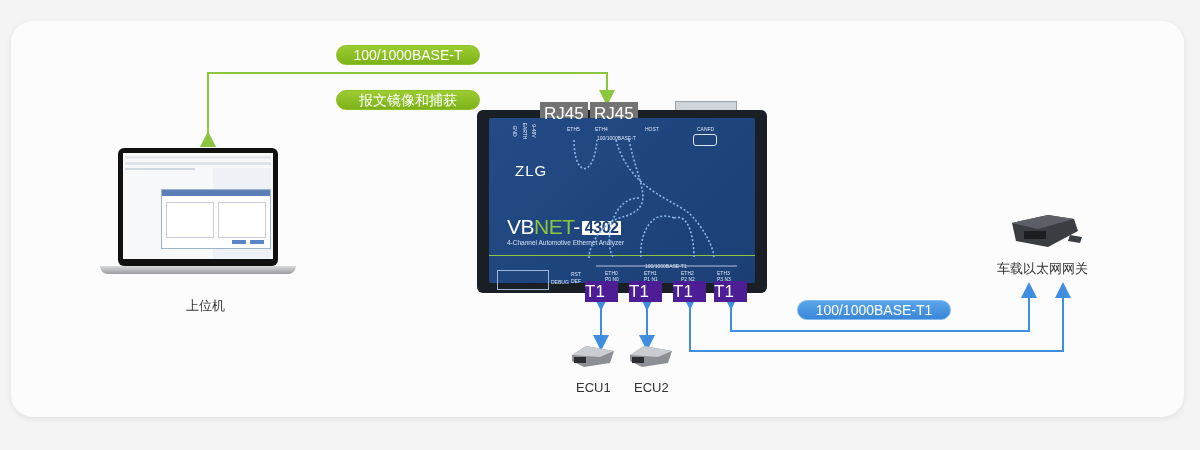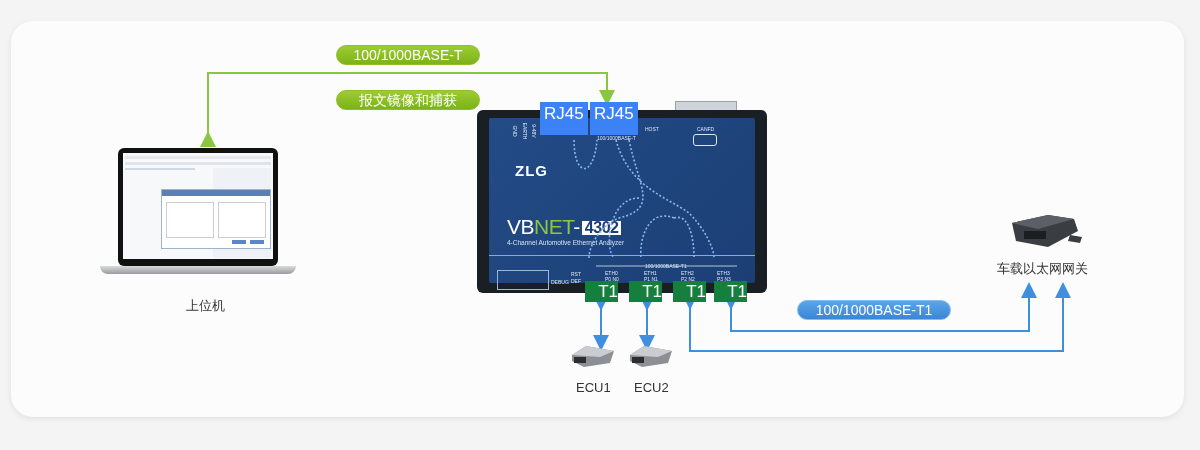--- a/index.html
+++ b/index.html
@@ -7,33 +7,33 @@
          font-family:"Liberation Sans", sans-serif; }
   .card { position:absolute; left:11px; top:21px; width:1173px; height:396px; background:#fcfcfc;
           border-radius:22px; box-shadow:0 2px 6px rgba(0,0,0,0.08); }
   svg.links { position:absolute; left:0; top:0; width:1200px; height:450px; }
 
   .pill { position:absolute; height:18px; line-height:18px; border-radius:10px; color:#fff;
           font-size:14px; text-align:center; padding:0 10px; white-space:nowrap; }
   .pill.green { background:linear-gradient(#9ccc32,#7cb318); border:1px solid #8fc028; }
   .pill.blue { background:linear-gradient(#5aa5ea,#3a86d6); border:1px solid #7fbdf2; }
 
-  .rj45 { position:absolute; background:#3b82f6; color:#fff; font-size:17px; height:33px; line-height:23px;
+  .rj45 { position:absolute; background:#737373; color:#fff; font-size:17px; height:16px; line-height:23px;
           padding:0 4px; }
-  .t1 { position:absolute; width:33px; height:21px; line-height:21px; background:#15803d; color:#fff;
-        font-size:17px; text-align:right; }
+  .t1 { position:absolute; width:33px; height:21px; line-height:21px; background:#4c1d95; color:#fff;
+        font-size:17px; text-align:left; }
 
   
   .device { position:absolute; left:477px; top:110px; width:290px; height:183px; background:#1a1f26;
             border-radius:6px; }
   .device .panel { position:absolute; left:12px; top:8px; width:266px; height:165px;
             background:linear-gradient(135deg,#234b86,#1b3f75); border-radius:2px; }
   .db9 { position:absolute; left:675px; top:101px; width:60px; height:10px; background:#cfd4da;
          border:1px solid #9aa1a8; }
-  .zlg { position:absolute; left:26px; top:44px; color:#fff; font-weight:bold; font-size:15px; letter-spacing:1px; }
+  .zlg { position:absolute; left:26px; top:44px; color:#fff; font-weight:normal; font-size:15px; letter-spacing:1px; }
   .vbnet { position:absolute; left:18px; top:97px; color:#fff; font-size:21px; letter-spacing:-0.5px; }
   .vbnet .net { color:#8cc63f; }
   .vbnet .model { display:inline-block; background:#fff; color:#1b3f75; font-size:16px; font-weight:bold;
                   padding:0 3px; line-height:14px; vertical-align:middle; margin-left:2px; }
   .subtitle { position:absolute; left:18px; top:121px; color:#d6e2f5; font-size:6.5px; }
   .gline { position:absolute; left:0; top:137px; width:266px; height:1px; background:#8cc63f; }
   .tiny { position:absolute; color:#dce6f5; font-size:5px; line-height:6px; white-space:nowrap; }
   .ledgrid { position:absolute; left:8px; top:152px; width:50px; height:18px; border:1px solid #9fb6d8; }
 
   .laptop-screen { position:absolute; left:118px; top:148px; width:160px; height:118px; background:#111;

